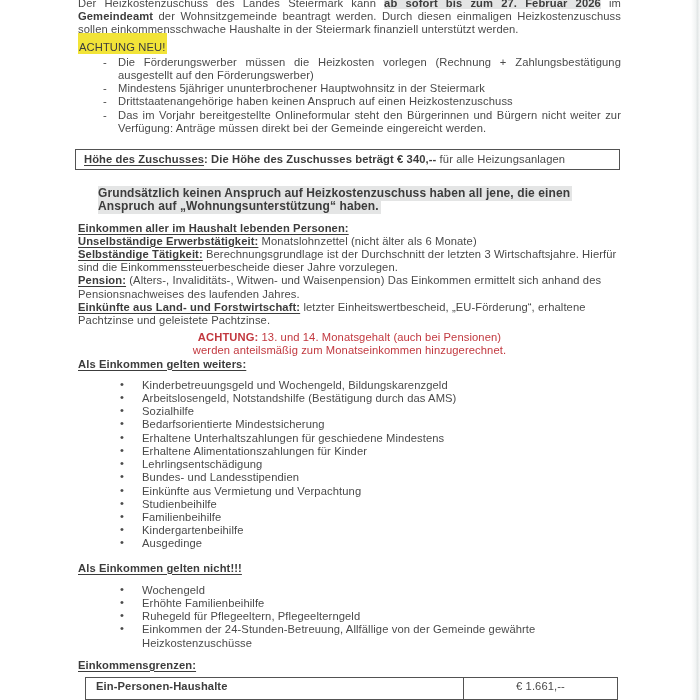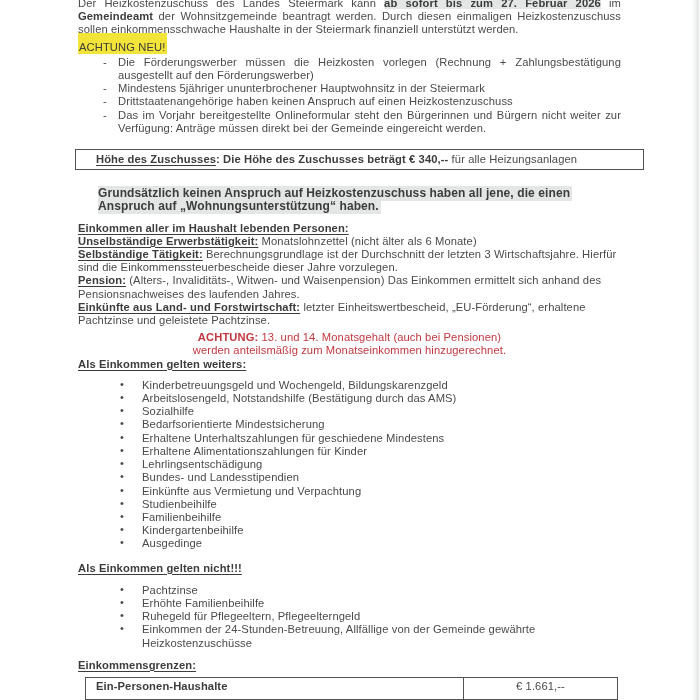--- a/index.html
+++ b/index.html
@@ -21,21 +21,21 @@
   .justify { text-align:justify; }
   .intro { margin-top:-3px; }
   .hl-gray { background:#e4e5e5; }
   .hl-yellow { background:#f2e438; color:#3c3c3c; padding:8px 2px 1px 1px; }
   .attention { margin-top:4px; }
   .dash-list { list-style:none; margin-top:2px; }
   .dash-list li { position:relative; padding-left:40px; text-align:justify; }
   .dash-list .marker { position:absolute; left:25px; top:0; }
   .amount-box {
     margin-top:14px; margin-left:-3px; width:527px;
-    border:1px solid #525252; padding:3px 20px; background:#fff;
+    border:1px solid #525252; padding:3px 8px; background:#fff;
   }
   .u { text-decoration:underline; text-underline-offset:2px; text-decoration-thickness:1px; }
   .gray-note { margin-top:17px; font-weight:bold; color:#3c3c3c; font-size:12px;padding-left:20px; }
   .gray-note .hl { background:#e4e5e5; -webkit-box-decoration-break:clone; box-decoration-break:clone; padding:0 2px 1px 0; }
   h3.sec {
     font-size:11.2px; font-weight:bold; color:#3c3c3c;
     text-decoration:underline; text-underline-offset:2px; text-decoration-thickness:1px;
   }
   .sec-income { margin-top:8px; }
   .def { text-align:left; }
@@ -128,21 +128,21 @@
 
         <li><span class="marker">•</span><span>Kindergartenbeihilfe</span></li>
 
         <li><span class="marker">•</span><span>Ausgedinge</span></li>
       </ul>
 
     <h3 class="sec sec-nicht">Als Einkommen gelten nicht!!!</h3>
 
     <ul class="bullet-list list-nicht">
 
-        <li><span class="marker">•</span><span>Pachtzinse</span></li>
+        <li><span class="marker">•</span><span>Wochengeld</span></li>
 
         <li><span class="marker">•</span><span>Erhöhte Familienbeihilfe</span></li>
 
         <li><span class="marker">•</span><span>Ruhegeld für Pflegeeltern, Pflegeelterngeld</span></li>
 
         <li><span class="marker">•</span><span>Einkommen der 24-Stunden-Betreuung, Allfällige von der Gemeinde gewährte Heizkostenzuschüsse</span></li>
       </ul>
 
     <h3 class="sec sec-grenzen">Einkommensgrenzen:</h3>
 

